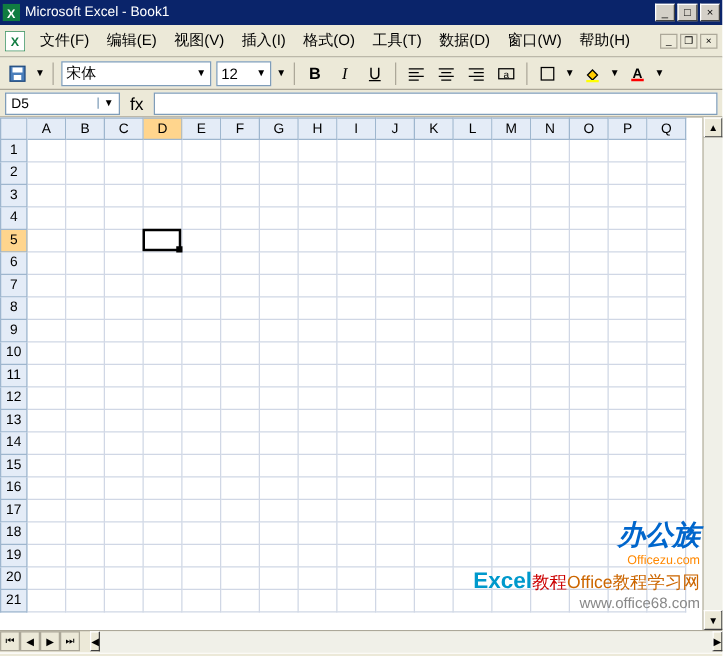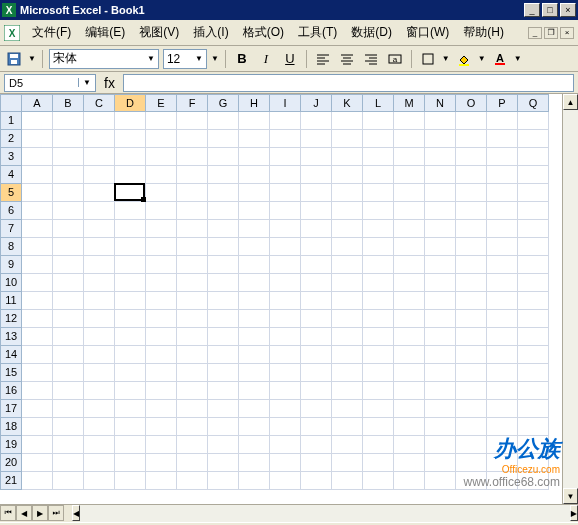--- a/index.html
+++ b/index.html
@@ -1,34 +1,34 @@
 <!DOCTYPE html>
 <html><head>
 <meta charset="utf-8">
 <style>
 * { box-sizing: border-box; margin: 0; padding: 0; font-family: "Microsoft Sans Serif", Tahoma, sans-serif; }
 body { width: 578px; height: 525px; background: #fff; overflow: hidden; }
 
 .titlebar { background: linear-gradient(#0a246a,#0a246a); color: #fff; height: 20px; display: flex; align-items: center; padding: 0 2px; font-size: 11px; }
 .titlebar .icon { width: 14px; height: 14px; margin-right: 4px; display: flex; align-items: center; justify-content: center; }
-.titlebar .title { flex: 1; font-weight: bold; }
+.titlebar .title { flex: 1; font-weight: normal; }
 .winbtns { display: flex; gap: 2px; }
 .winbtn { width: 16px; height: 14px; background: #d4d0c8; border: 1px solid #fff; border-right-color: #404040; border-bottom-color: #404040; font-size: 9px; display: flex; align-items: center; justify-content: center; color: #000; }
 
 .menubar { background: #ece9d8; padding: 2px 4px; display: flex; align-items: center; font-size: 12px; gap: 2px; border-bottom: 1px solid #aca899; }
 .menubar .appicon { width: 16px; height: 16px; margin-right: 4px; }
 .menuitem { padding: 2px 6px; cursor: default; }
 .menubar .mdi { margin-left: auto; display: flex; gap: 2px; }
 .mdibtn { width: 14px; height: 12px; background: #ece9d8; border: 1px solid #aca899; font-size: 8px; display: flex; align-items: center; justify-content: center; }
 
 .toolbar { background: #ece9d8; padding: 2px 4px; display: flex; align-items: center; gap: 4px; border-bottom: 1px solid #aca899; height: 26px; }
 .tbtn { width: 20px; height: 20px; display: flex; align-items: center; justify-content: center; cursor: default; }
 .sep { width: 1px; height: 18px; background: #aca899; margin: 0 2px; }
 .combo { background: #fff; border: 1px solid #7f9db9; height: 20px; font-size: 12px; padding: 1px 3px; display: flex; align-items: center; }
-.combo.font { width: 110px; }
+.combo.font { width: 120px; }
 .combo.size { width: 44px; }
 .combo .arrow { margin-left: auto; font-size: 8px; color: #000; }
 
 .namebox-row { background: #ece9d8; display: flex; align-items: center; padding: 2px 4px; height: 22px; border-bottom: 1px solid #aca899; gap: 4px; }
 .namebox { background: #fff; border: 1px solid #7f9db9; width: 92px; height: 18px; font-size: 11px; padding: 1px 4px; display: flex; align-items: center; }
 .namebox .arrow { margin-left: auto; font-size: 8px; border-left: 1px solid #7f9db9; padding-left: 4px; }
 .fx { font-size: 14px; padding: 0 4px; }
 .formulabar { background: #fff; border: 1px solid #7f9db9; flex: 1; height: 18px; }
 
 .grid-area { display: flex; height: 410px; }
@@ -629,14 +629,15 @@
   </div>
 </div>
 
 <div class="statusbar">
   
 </div>
 
 <div class="watermark">
   <div><span class="w1">办公族</span></div>
   <div class="w1b">Officezu.com</div>
+  <div><span class="w2">Excel</span><span class="w2b">教程</span><span class="w2b" style="color:#cc6600;">Office教程学习网</span></div>
   <div class="w2c">www.office68.com</div>
 </div>
 
 </body></html>

